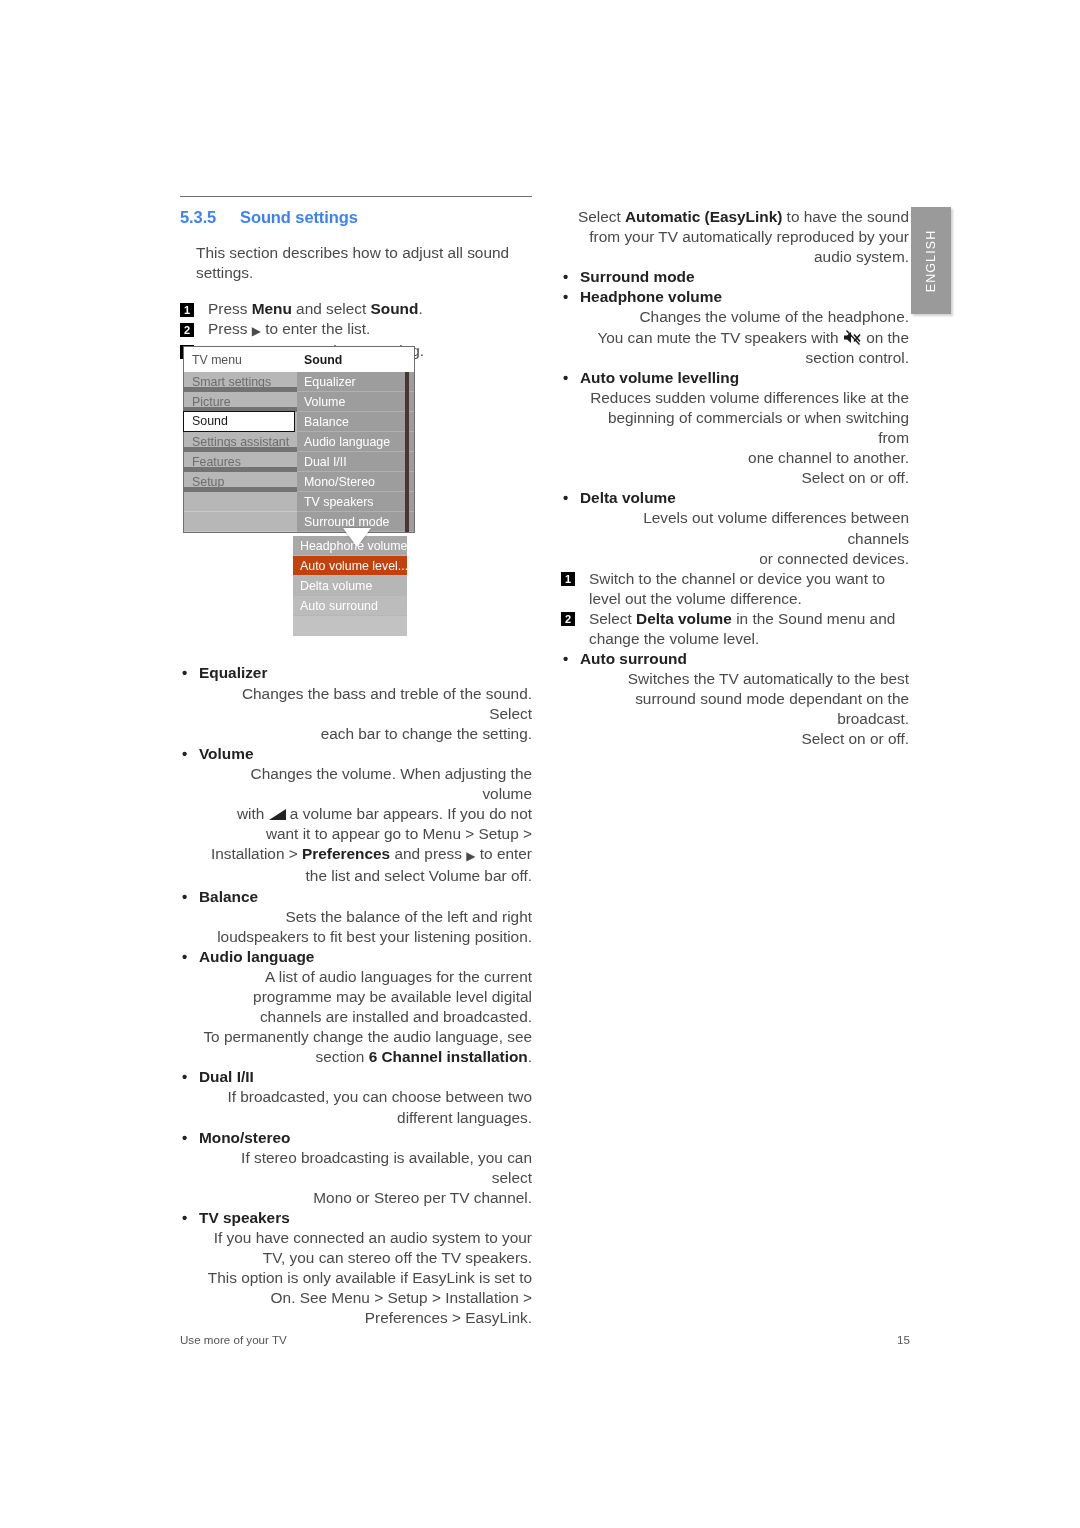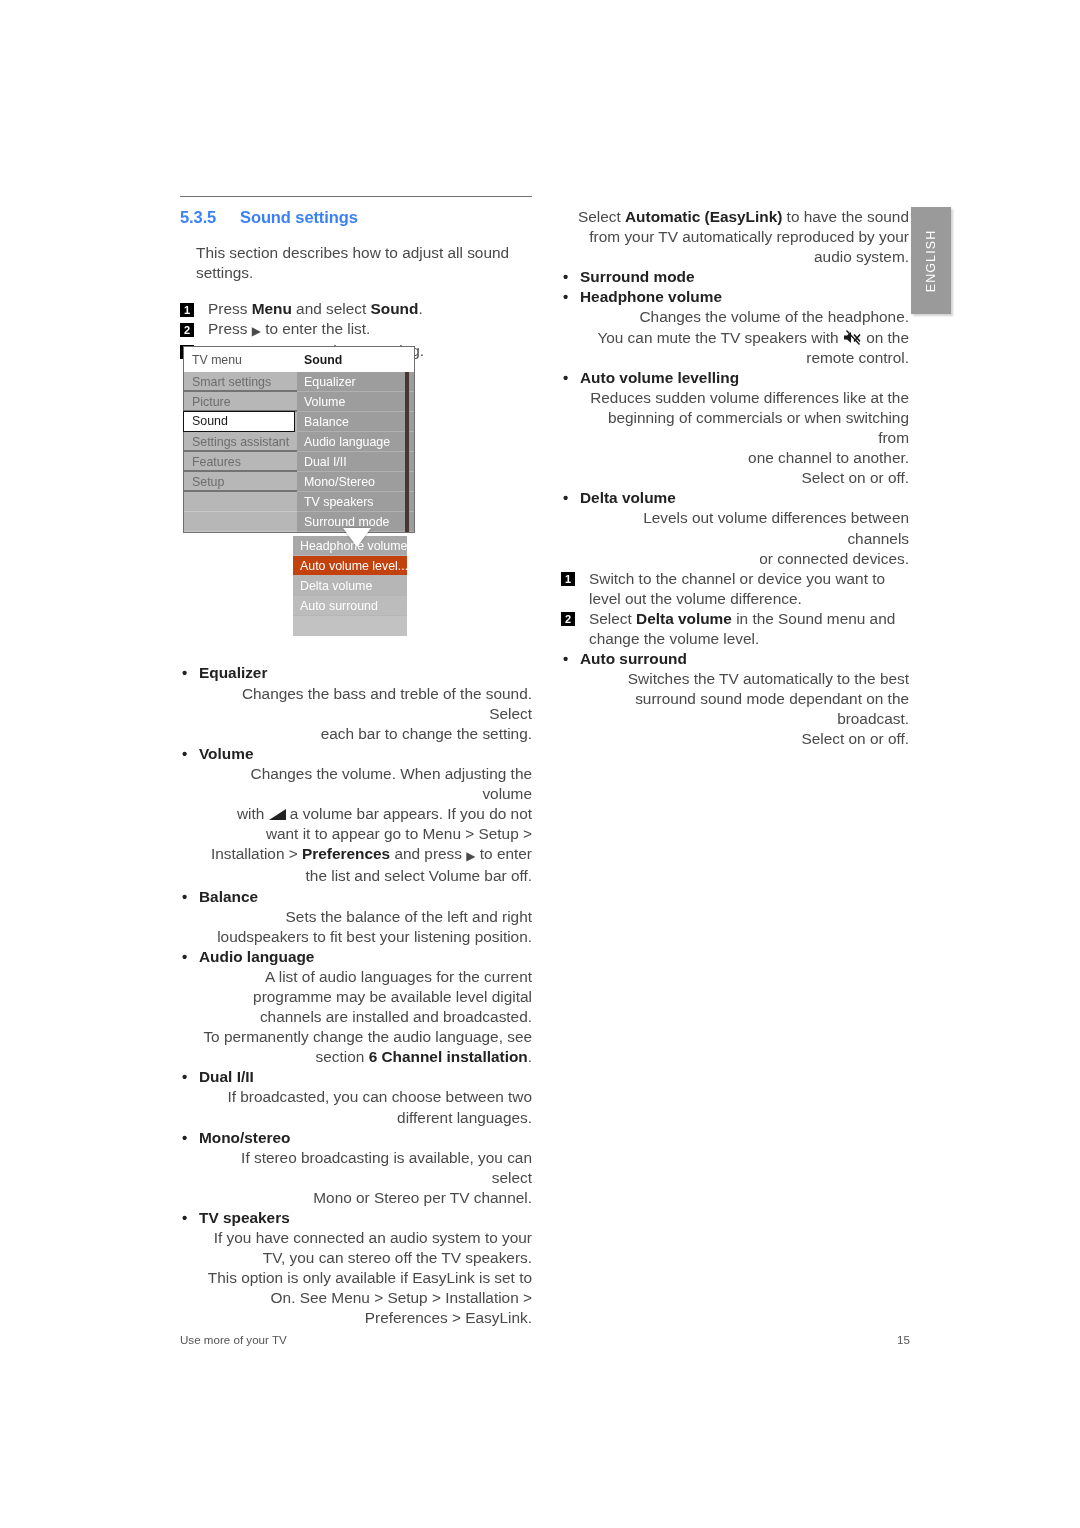--- a/index.html
+++ b/index.html
@@ -214,21 +214,21 @@
   .tv-body { display: flex; }
   .tv-colL { width: 113px; background: #b7b7b7; }
   .tv-colR { flex: 1; background: #9d9d9d; position: relative; }
 
   .tv-item {
     height: 20px;
     line-height: 20px;
     font-size: 12.4px;
     padding-left: 8px;
     box-sizing: border-box;
-    border-bottom: 2px solid #737373;
+    border-bottom: 5px solid #737373;
     white-space: nowrap;
     overflow: hidden;
   }
   .tv-colL .tv-item { color: #6d6d6d; }
   .tv-colR .tv-item {
     color: #ffffff;
     border-bottom: 1px solid #b0b0b0;
     padding-left: 7px;
   }
   .tv-item.selected {
@@ -442,21 +442,21 @@
       <span>Changes the volume of the headphone.</span><br>
       You can mute the TV speakers with
       <span class="mute-icon">
         <svg width="19" height="15" viewBox="0 0 19 15" aria-hidden="true">
           <path d="M1 5.5 h3 L8 2 v11 L4 9.5 H1 Z" fill="#1a1a1a"></path>
           <path d="M11 4.5 L17 11.5 M17 4.5 L11 11.5" stroke="#1a1a1a" stroke-width="1.6" fill="none"></path>
           <path d="M3.5 0.5 L16.5 14.5" stroke="#1a1a1a" stroke-width="1.4" fill="none"></path>
         </svg>
       </span>
       on the<br>
-      <span>remote control.</span>
+      <span>section control.</span>
     </div>
 
     <div class="bullet-head">Auto volume levelling</div>
     <div class="bullet-body">
       <span>Reduces sudden volume differences like at the</span><br>
       <span>beginning of commercials or when switching from</span><br>
       <span>one channel to another.</span><br>
       <span>Select on or off.</span>
     </div>
 

